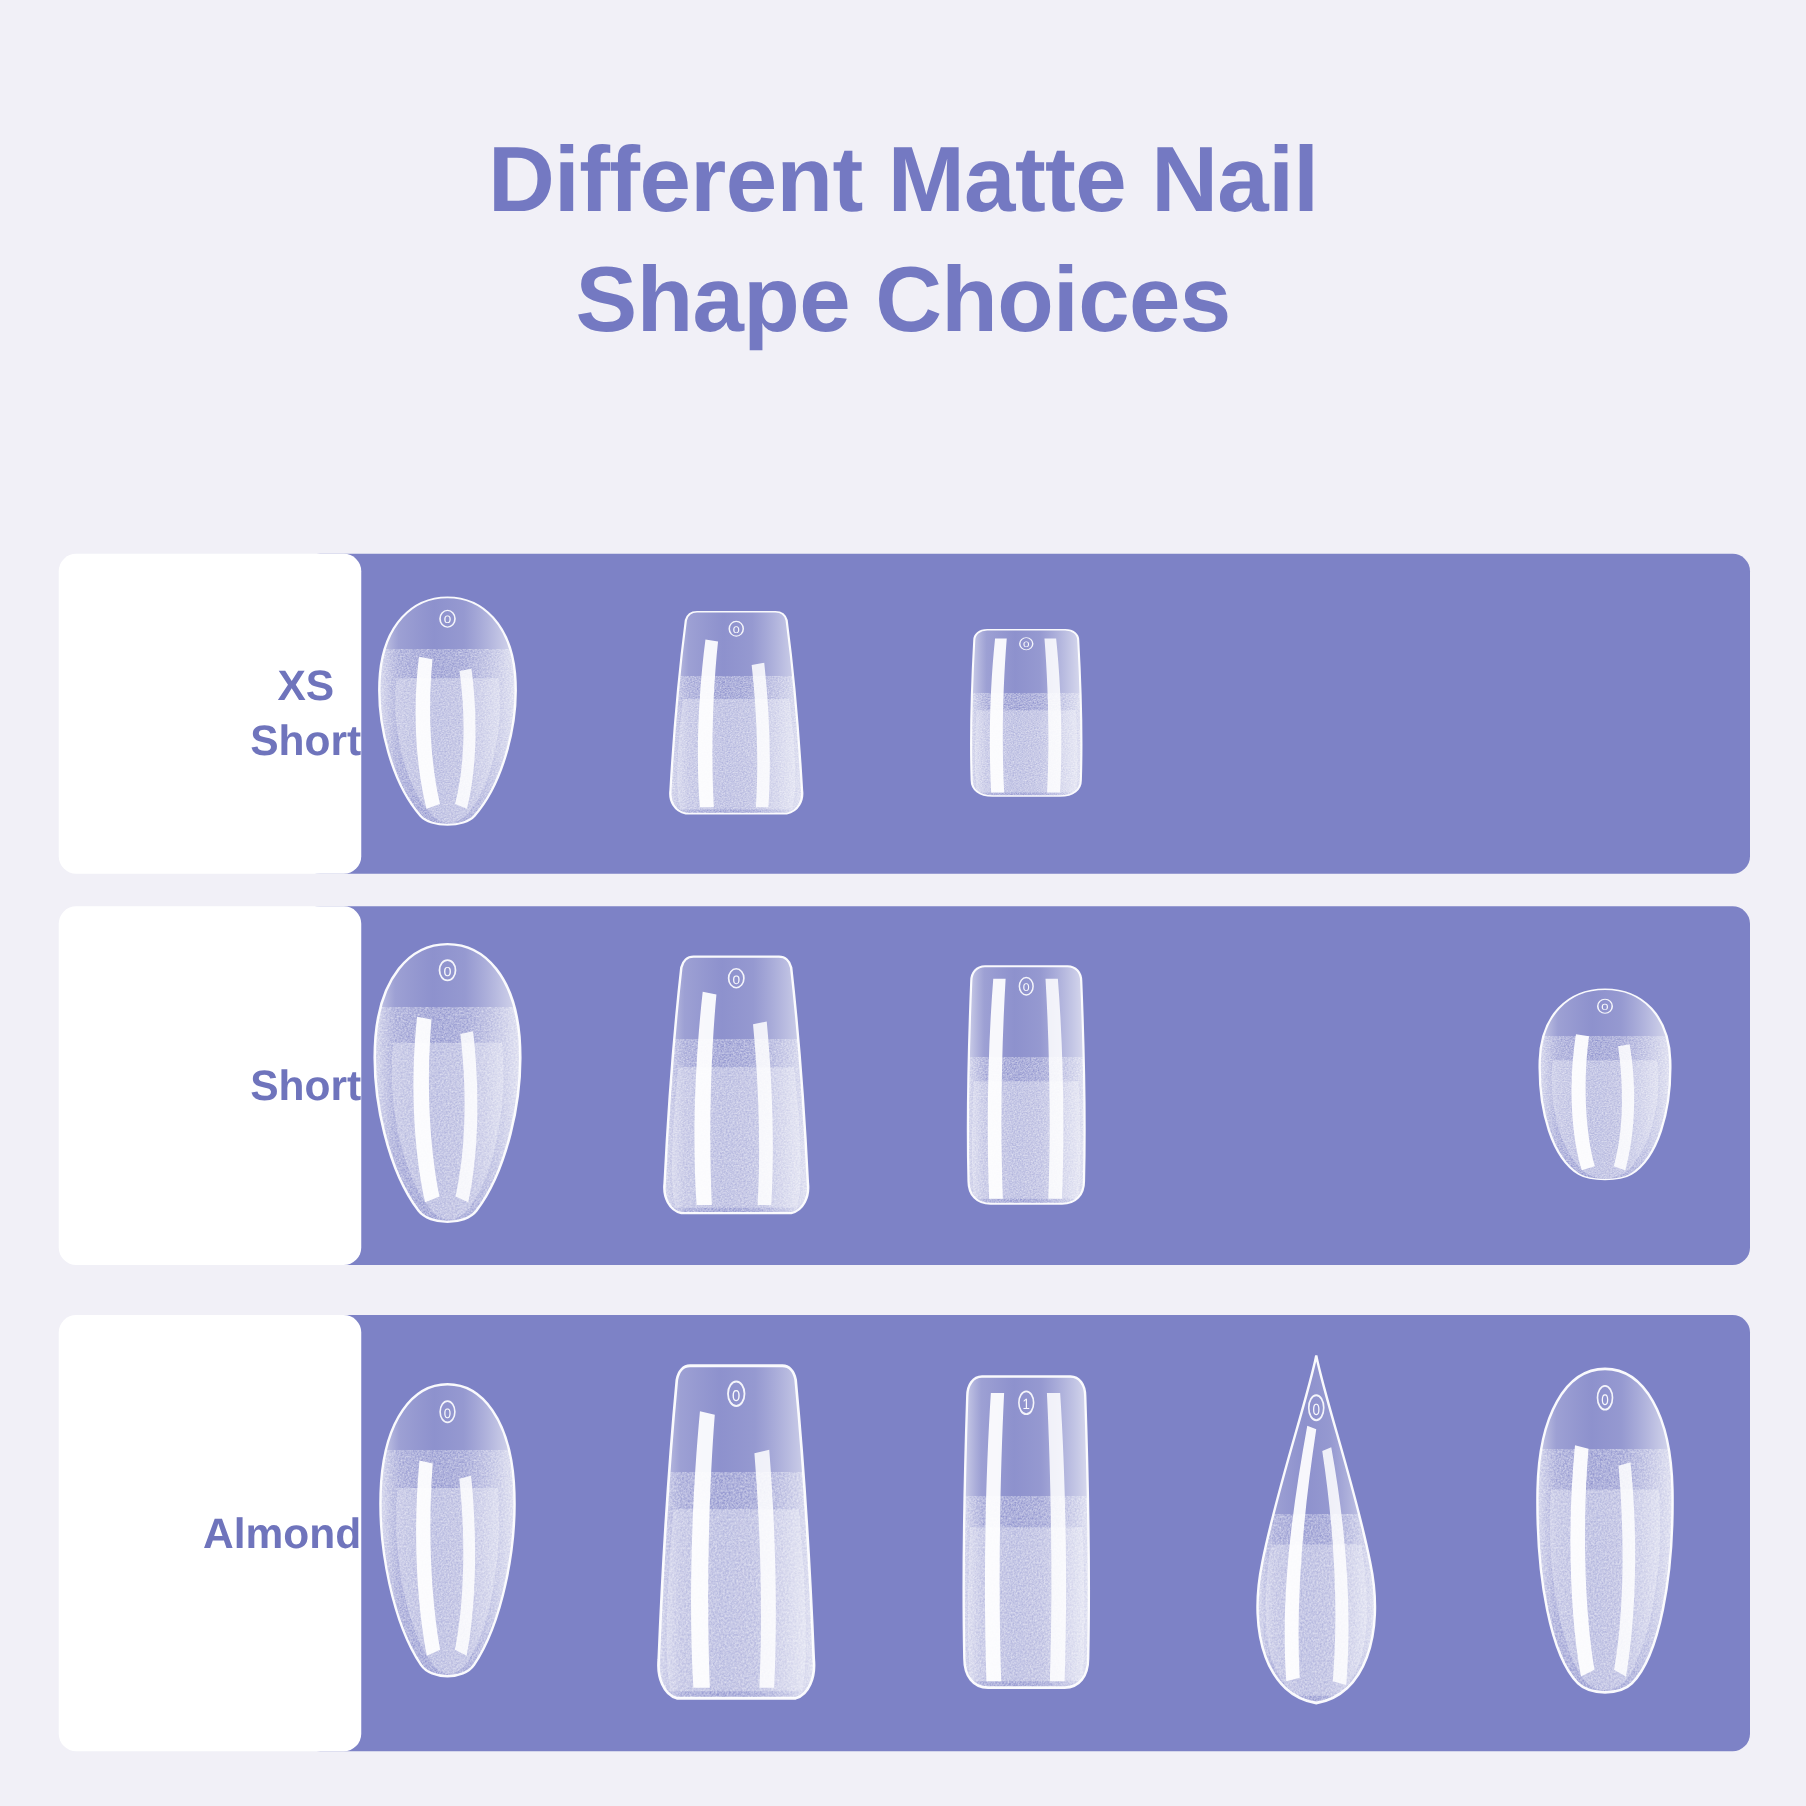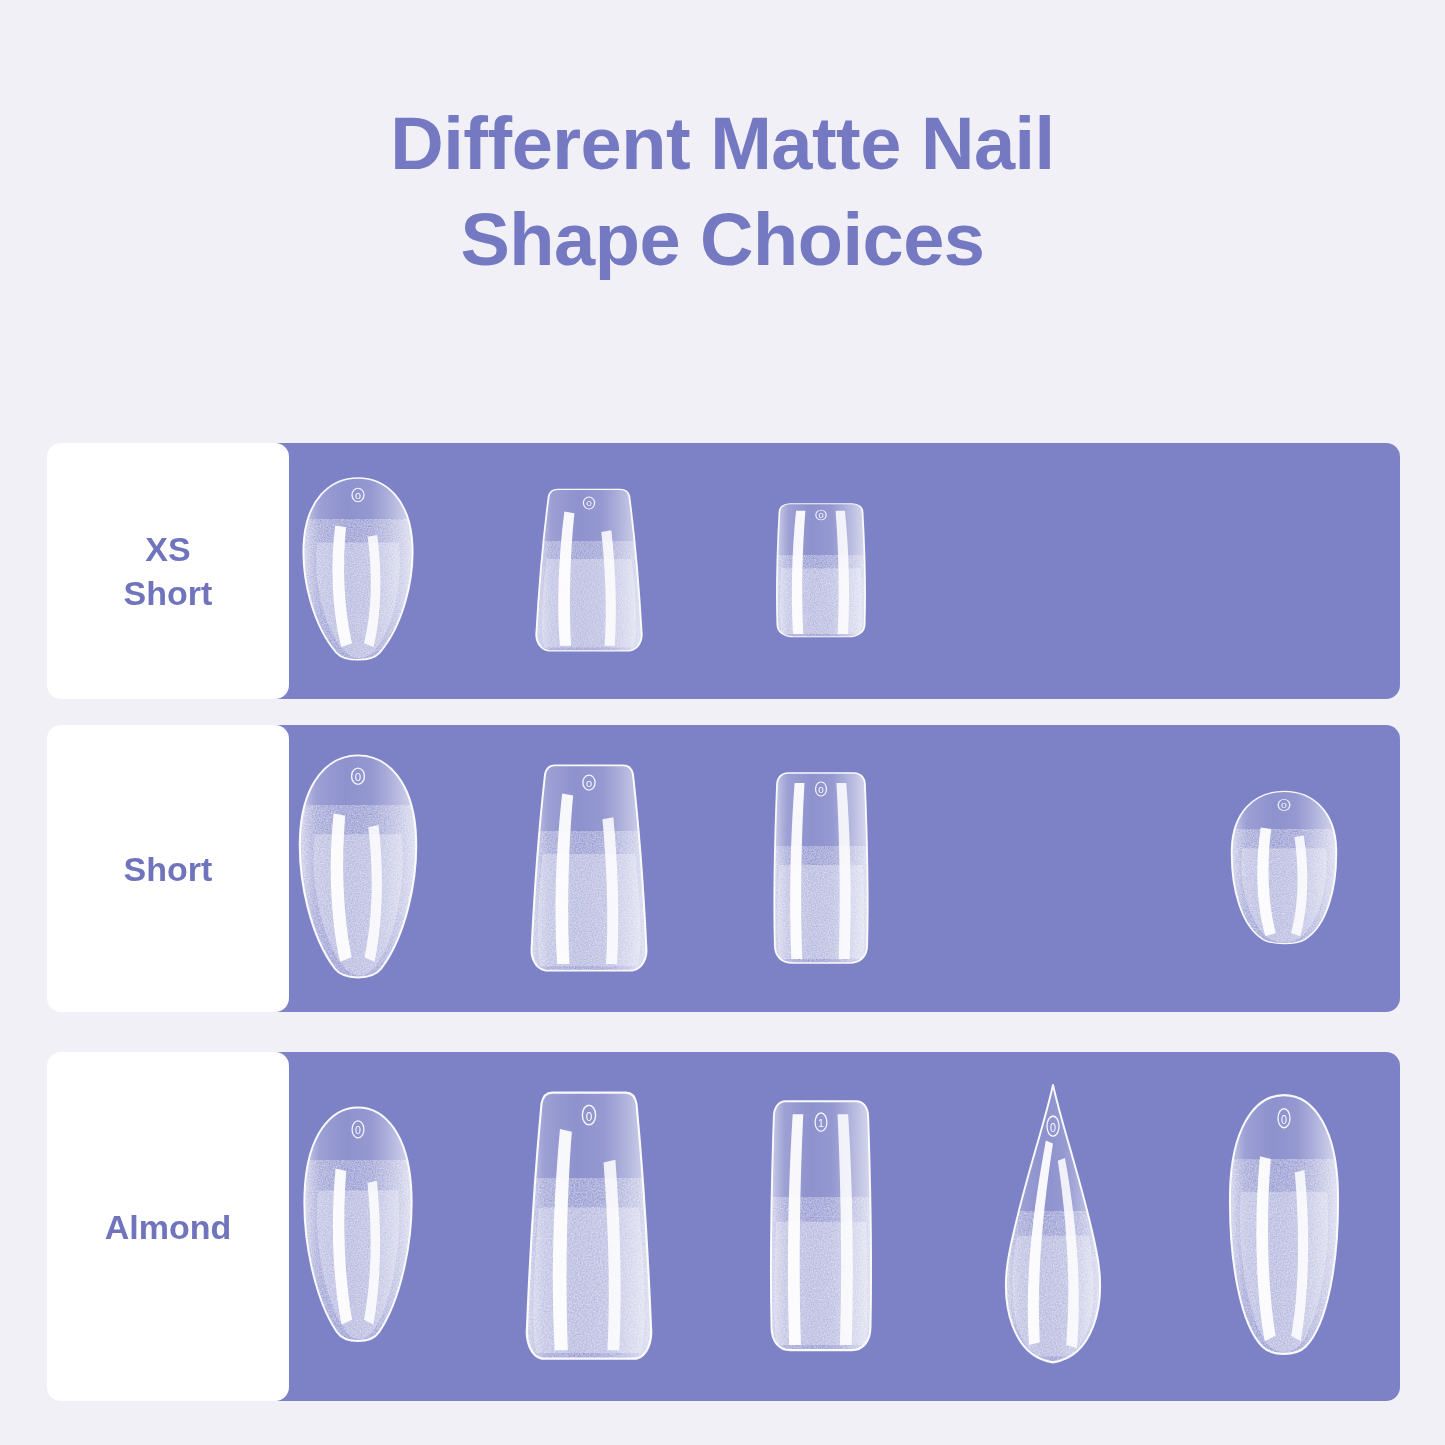--- a/index.html
+++ b/index.html
@@ -88,21 +88,21 @@
   .row-label-card {
     position: absolute;
     left: 0;
     top: 0;
     width: 242px;
     height: 100%;
     background: #ffffff;
     border-radius: 14px;
     display: flex;
     align-items: center;
-    justify-content: center;
+    justify-content: flex-end;
     z-index: 2;
   }
   .row-label {
     text-align: center;
     font-size: 34px;
     font-weight: 700;
     line-height: 44px;
     color: #6f74bc;
     white-space: pre-line;
   }

